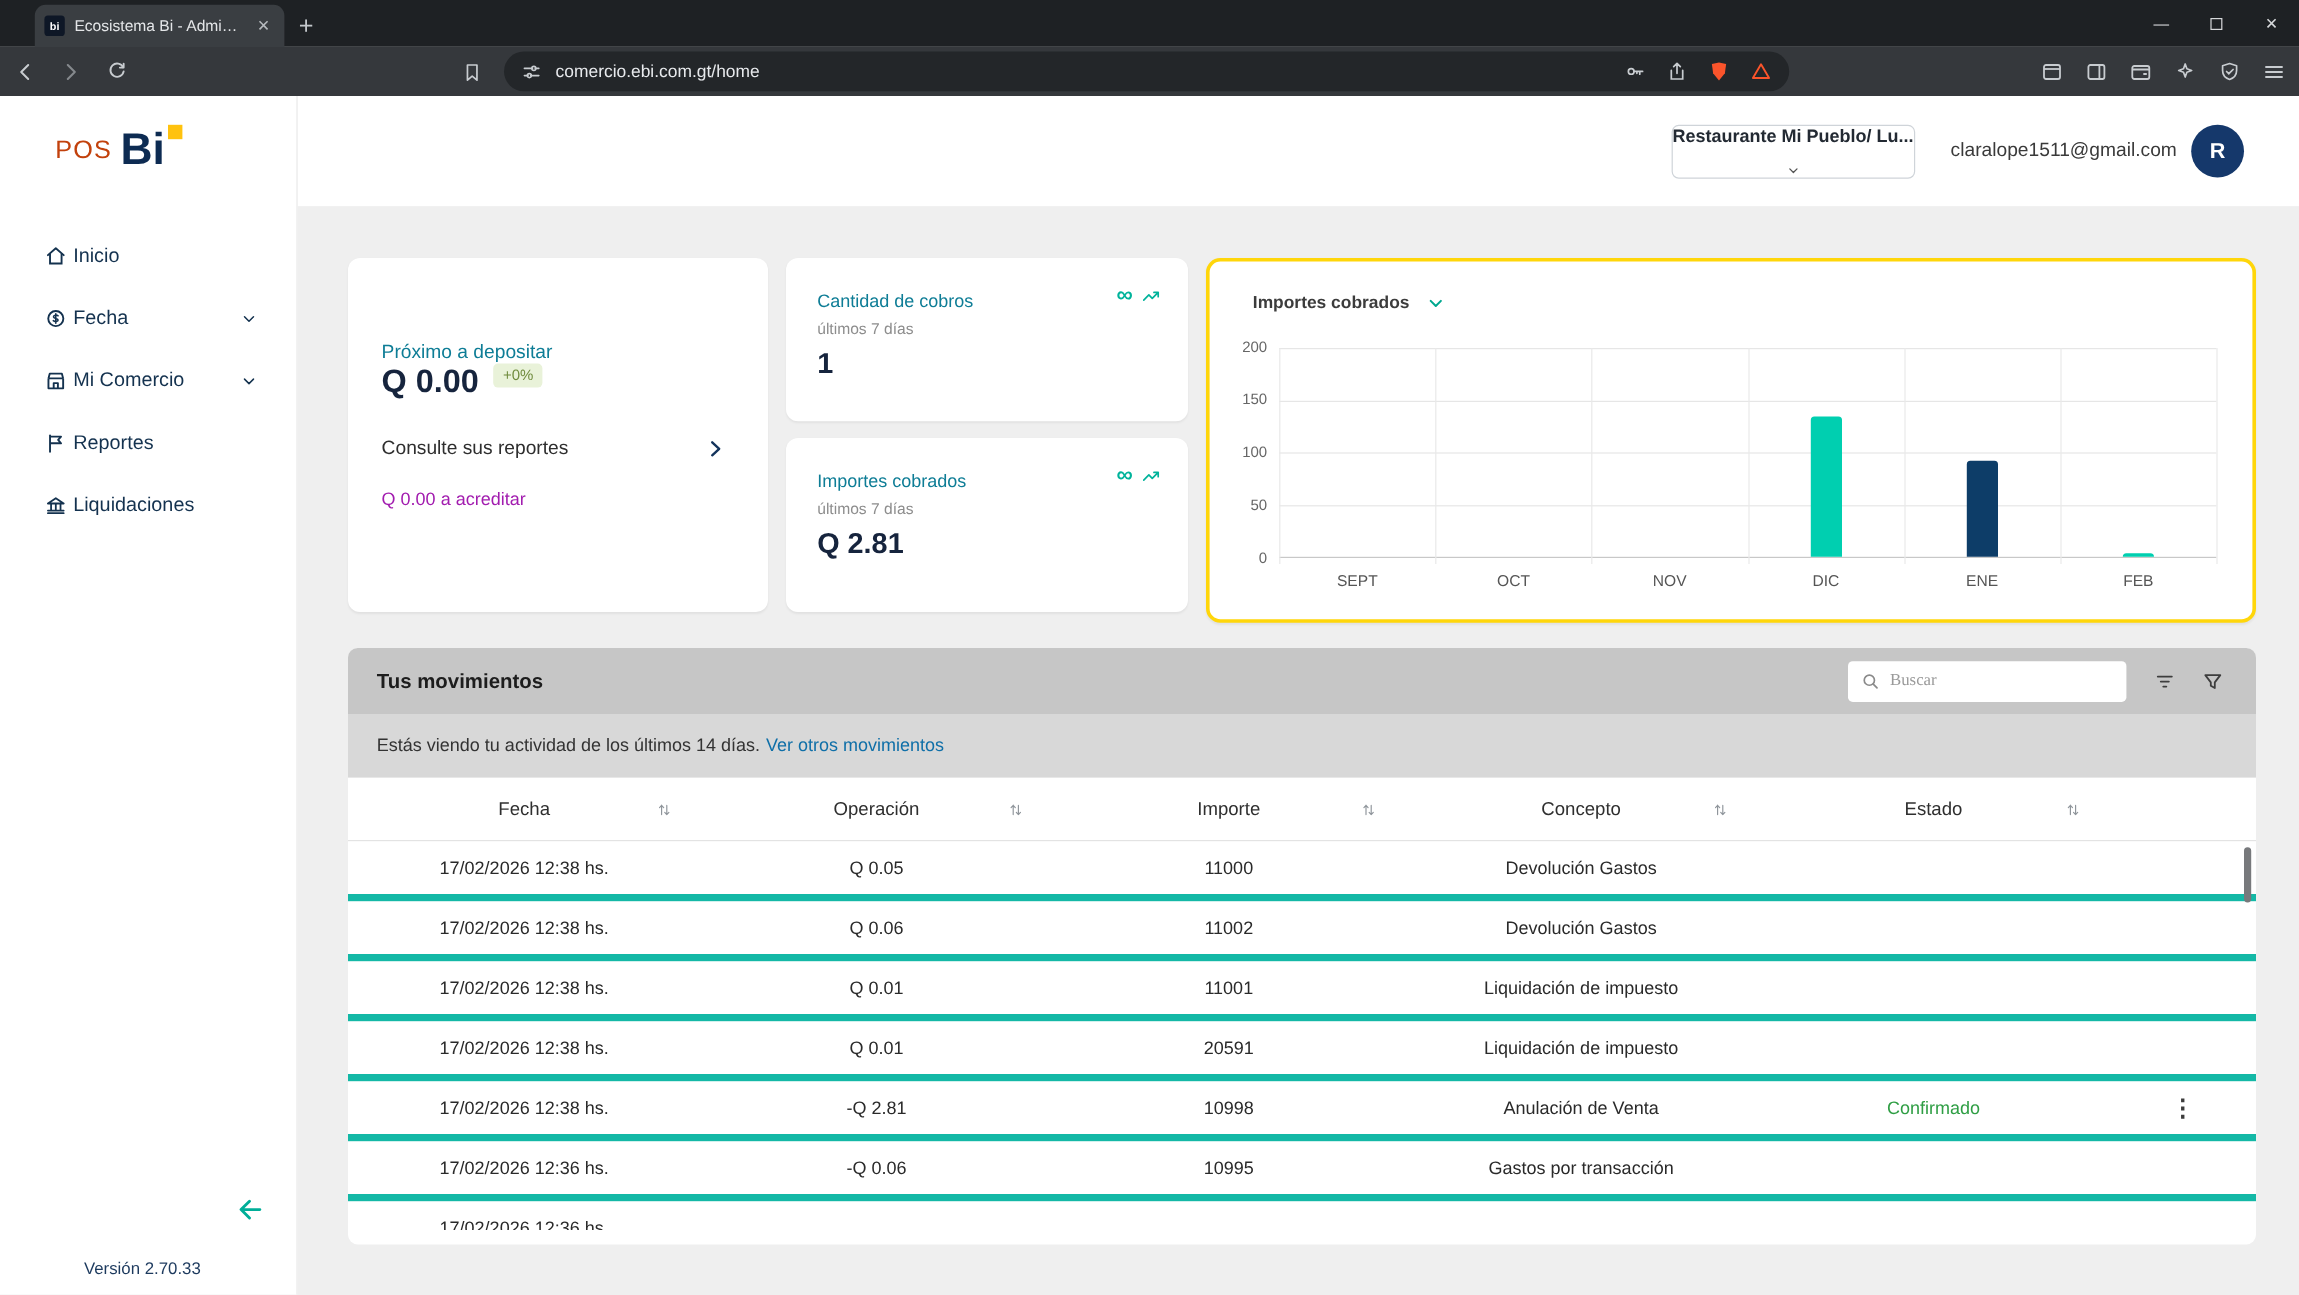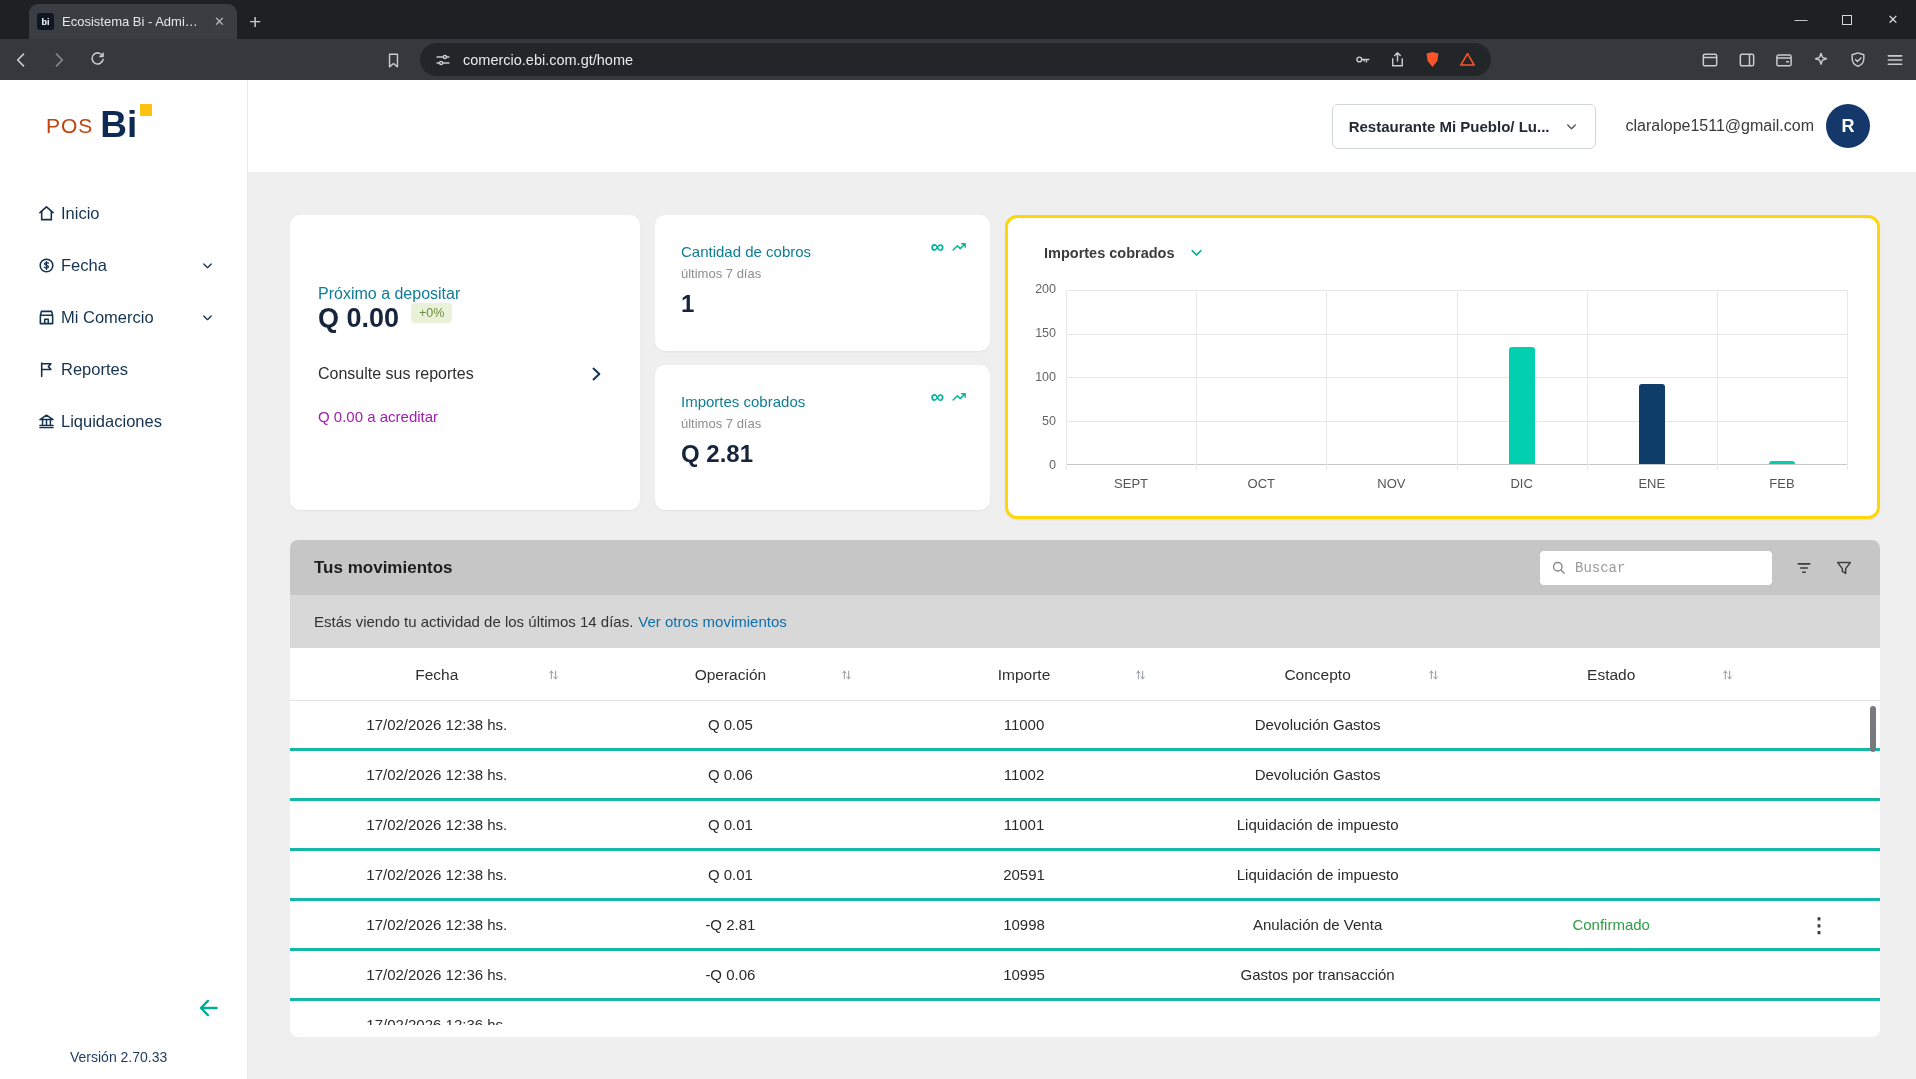--- a/index.html
+++ b/index.html
@@ -36,21 +36,21 @@
   .logo-bi { color:#0d2b52; font-size:37px; font-weight:bold; position:relative; line-height:1; }
   .logo-dot { position:absolute; top:-2px; right:-15px; width:12px; height:12px; background:#ffc20e; }
   .menu { margin-top:44px; }
   .mitem { height:52px; display:flex; align-items:center; gap:4px; padding-left:36px; padding-right:30px; color:#14324f; font-size:16.5px; cursor:pointer; position:relative; }
   .mitem .chev { position:absolute; right:32px; }
   .collapse { position:absolute; left:196px; bottom:58px; cursor:pointer; color:#00ae98; }
   .version { position:absolute; left:70px; bottom:14px; color:#1d3a5e; font-size:14px; }
 
   .main { flex:1; display:flex; flex-direction:column; min-width:0; }
   .topbar { height:92px; background:#fff; display:flex; align-items:center; padding-right:46px; }
-  .merchant { margin-left:auto; height:45px; border:1px solid #cfd4d9; border-radius:6px; background:#fff; display:flex; align-items:center; gap:14px; padding:0 16px; font-size:15px; font-weight:bold; color:#232a33; cursor:pointer; }
+  .merchant { margin-left:auto; height:45px; border:1px solid #cfd4d9; border-radius:6px; background:#fff; display:flex; align-items:center; gap:14px; padding:0 0; font-size:15px; font-weight:bold; color:#232a33; cursor:pointer;flex-direction:column; }
   .email { margin-left:30px; font-size:16px; color:#3a3a3a; }
   .avatar { margin-left:12px; width:44px; height:44px; border-radius:50%; background:#15386b; color:#fff; font-size:18px; font-weight:bold; display:flex; align-items:center; justify-content:center; cursor:pointer; }
 
   .content { flex:1; background:#efefef; padding:43px 36px 0 42px; }
   .cards-row { display:flex; gap:15px; align-items:flex-start; }
   .card { background:#fff; border-radius:10px; box-shadow:0 1px 2px rgba(0,0,0,.06); }
 
   .deposit-card { width:350px; height:295px; padding:70px 28px 0 28px; }
   .teal-title { color:#0e7d96; font-size:16px; }
   .amount-row { display:flex; align-items:flex-start; }
@@ -81,31 +81,31 @@
   .bar { position:absolute; bottom:0; left:50%; transform:translateX(-50%); width:26px; border-radius:3px 3px 0 0; }
   .ylabels { position:absolute; left:-50px; top:-8px; height:190px; width:40px; display:flex; flex-direction:column; justify-content:space-between; align-items:flex-end; color:#666; font-size:12.5px; }
   .xlabels { position:absolute; left:0; right:0; top:186px; display:flex; color:#555; font-size:13px; }
   .xlabels span { flex:1; text-align:center; }
 
   
   .movements { margin-top:21px; background:#fff; border-radius:8px; overflow:hidden; height:497px; }
   .band { height:55px; background:#c6c6c6; display:flex; align-items:center; padding:0 26px 0 24px; }
   .band-title { font-size:17px; font-weight:bold; color:#1d1d1d; }
   .search { margin-left:auto; width:232px; height:34px; background:#fff; border-radius:4px; display:flex; align-items:center; padding:0 10px; gap:8px; color:#8a8a8a; }
-  .search input { border:none; outline:none; flex:1; font-size:14px; font-family:Liberation Mono, monospace; color:#15803d; min-width:0; }
+  .search input { border:none; outline:none; flex:1; font-size:14px; font-family:Liberation Serif, serif; color:#15803d; min-width:0; }
   .search input::placeholder { color:#9a9a9a; }
   .band-icons { display:flex; align-items:center; gap:20px; margin-left:22px; color:#3d3d3d; }
   .notice { height:53px; background:#d8d8d8; display:flex; align-items:center; padding-left:24px; font-size:15px; color:#333; gap:5px; }
   .notice-link { color:#0f6fa8; cursor:pointer; }
   .tgrid { display:grid; grid-template-columns:repeat(5,1fr) 122px; align-items:center; }
   .thead { height:53px; border-bottom:1px solid #e3e3e3; }
   .th { position:relative; text-align:center; font-size:15.5px; font-weight:500; color:#2f2f2f; height:53px; line-height:53px; }
   .sort { position:absolute; right:24px; top:50%; transform:translateY(-50%); color:#8f959b; cursor:pointer; }
   .viewport { height:324px; overflow:hidden; position:relative; }
-  .trow { height:50px; border-bottom:3px solid #14b8a6; cursor:pointer; }
+  .trow { height:50px; border-bottom:6px solid #14b8a6; cursor:pointer; }
   .td { text-align:center; font-size:15px; color:#2a2a2a; }
   .green { color:#2f9e44; }
   .kebab { font-size:20px; font-weight:bold; color:#3c3c3c; cursor:pointer; text-align:center; }
   .thumb { position:absolute; right:4px; top:5px; width:6px; height:46px; border-radius:3px; background:#77797c; cursor:pointer; }
 </style>
 </head>
 <body>
 
 <div class="tabstrip">
   <div class="tab">

